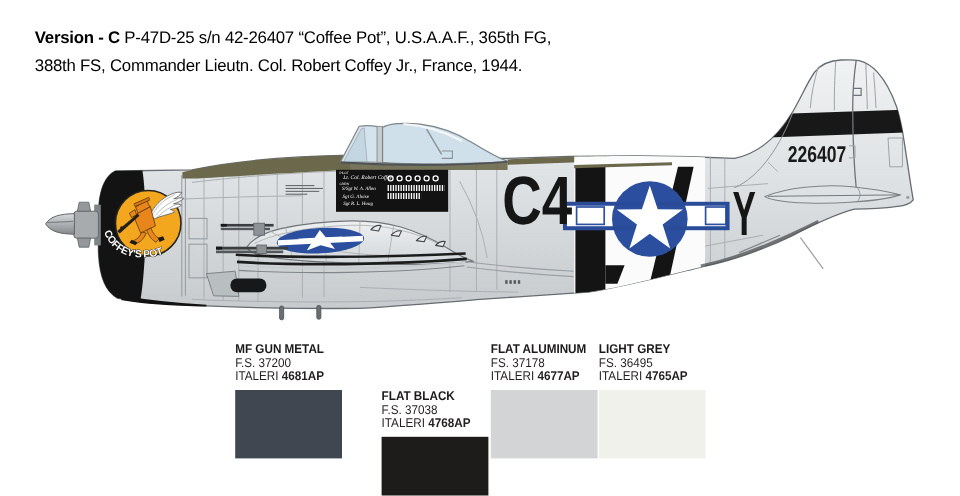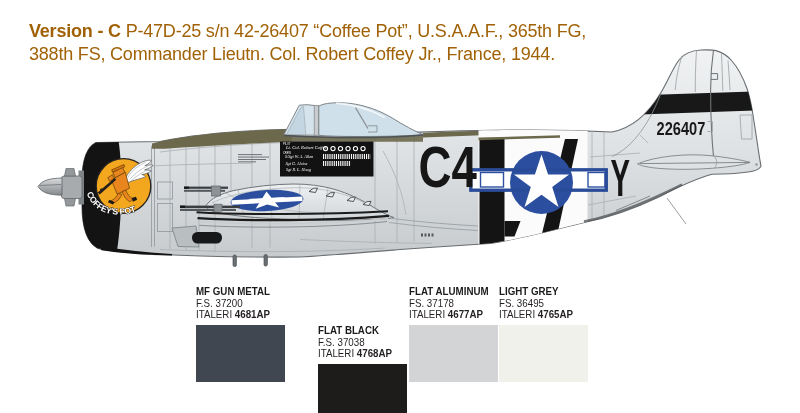--- a/index.html
+++ b/index.html
@@ -6,21 +6,21 @@
 body{width:800px;height:413px;position:relative;overflow:hidden;font-family:"Liberation Sans",sans-serif;}
 .abs{position:absolute;}
 .sw{position:absolute;top:286px;width:88px;}
 .t1{font-weight:bold;font-size:10.6px;line-height:11.6px;color:#1c1a1a;transform:scaleX(.92);transform-origin:left;white-space:nowrap;}
 .t2{font-size:10.6px;line-height:11.6px;color:#241f20;transform:scaleX(.92);transform-origin:left;white-space:nowrap;}
 .box{width:89px;height:57px;margin-top:4px;}
 </style>
 </head>
 <body>
 
-<div class="abs" style="left:29px;top:20px;font-size:18px;line-height:23.2px;color:#a16207;letter-spacing:-0.2px;white-space:nowrap;"><b>Version - C</b> P-47D-25 s/n 42-26407 “Coffee Pot”, U.S.A.A.F., 365th FG,<br>388th FS, Commander Lieutn. Col. Robert Coffey Jr., France, 1944.</div>
+<div class="abs" style="left:29px;top:20px;font-size:14px;line-height:23.2px;color:#000000;letter-spacing:-0.2px;white-space:nowrap;"><b>Version - C</b> P-47D-25 s/n 42-26407 “Coffee Pot”, U.S.A.A.F., 365th FG,<br>388th FS, Commander Lieutn. Col. Robert Coffey Jr., France, 1944.</div>
 
 <svg class="abs" style="left:0;top:0" width="800" height="413" viewBox="0 0 800 413">
 <defs>
 <linearGradient id="gFus" x1="0" y1="0" x2="0" y2="1">
  <stop offset="0" stop-color="#f0f2f3"></stop>
         <stop offset=".5" stop-color="#dee1e3"></stop>
         <stop offset="1" stop-color="#c7cbce"></stop>
 </linearGradient>
 <linearGradient id="gWing" x1="0" y1="0" x2="0" y2="1">
  <stop offset="0" stop-color="#eef0f1"></stop>

